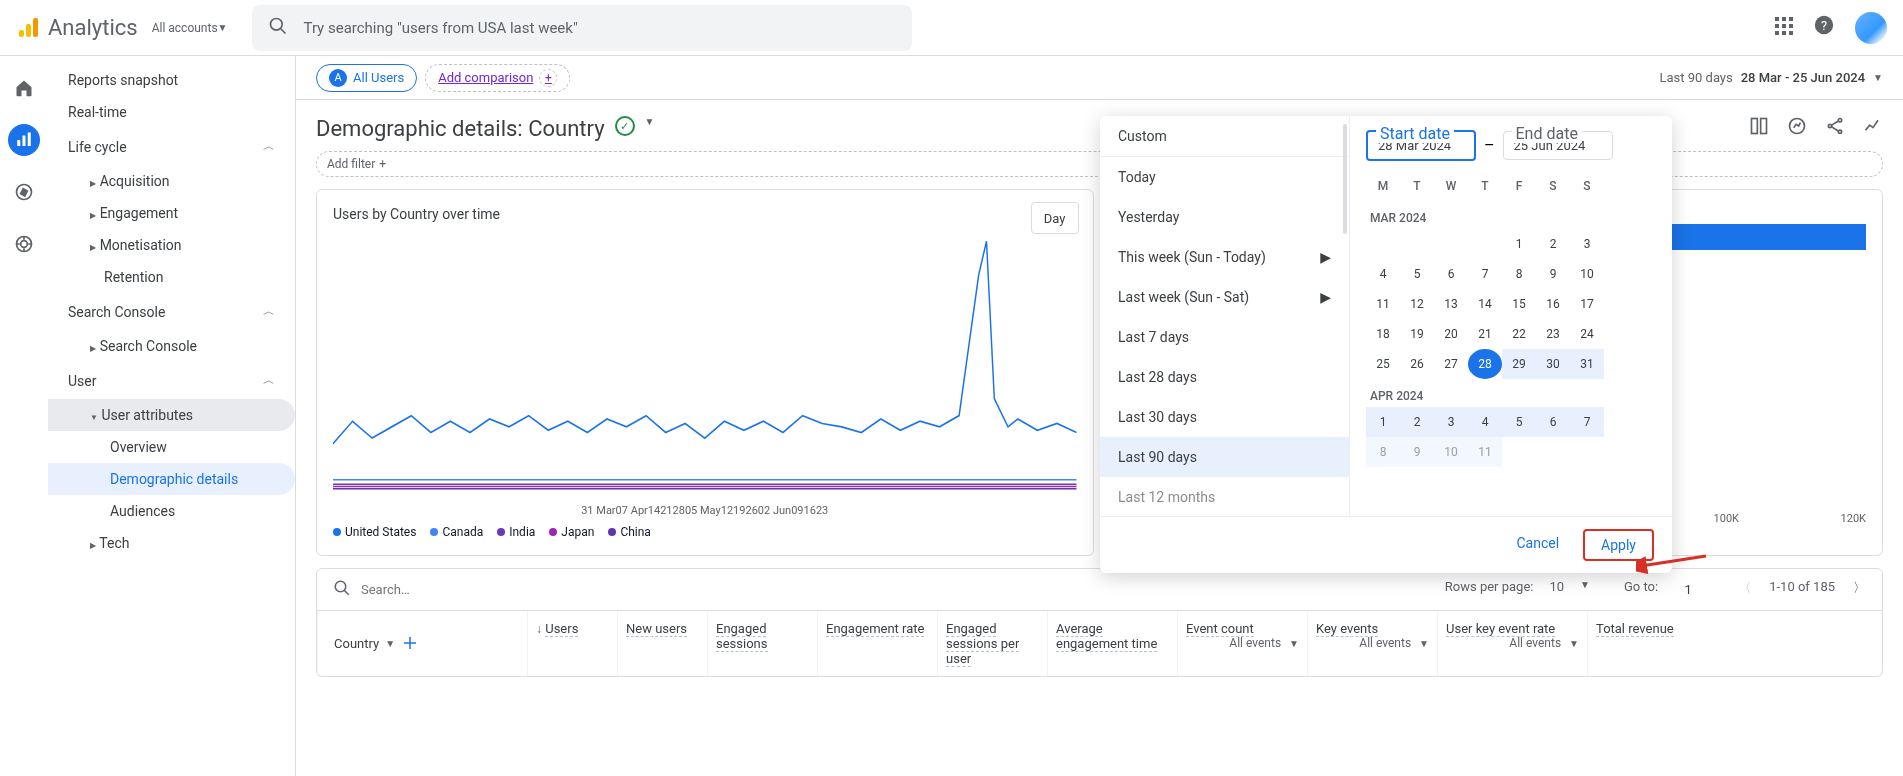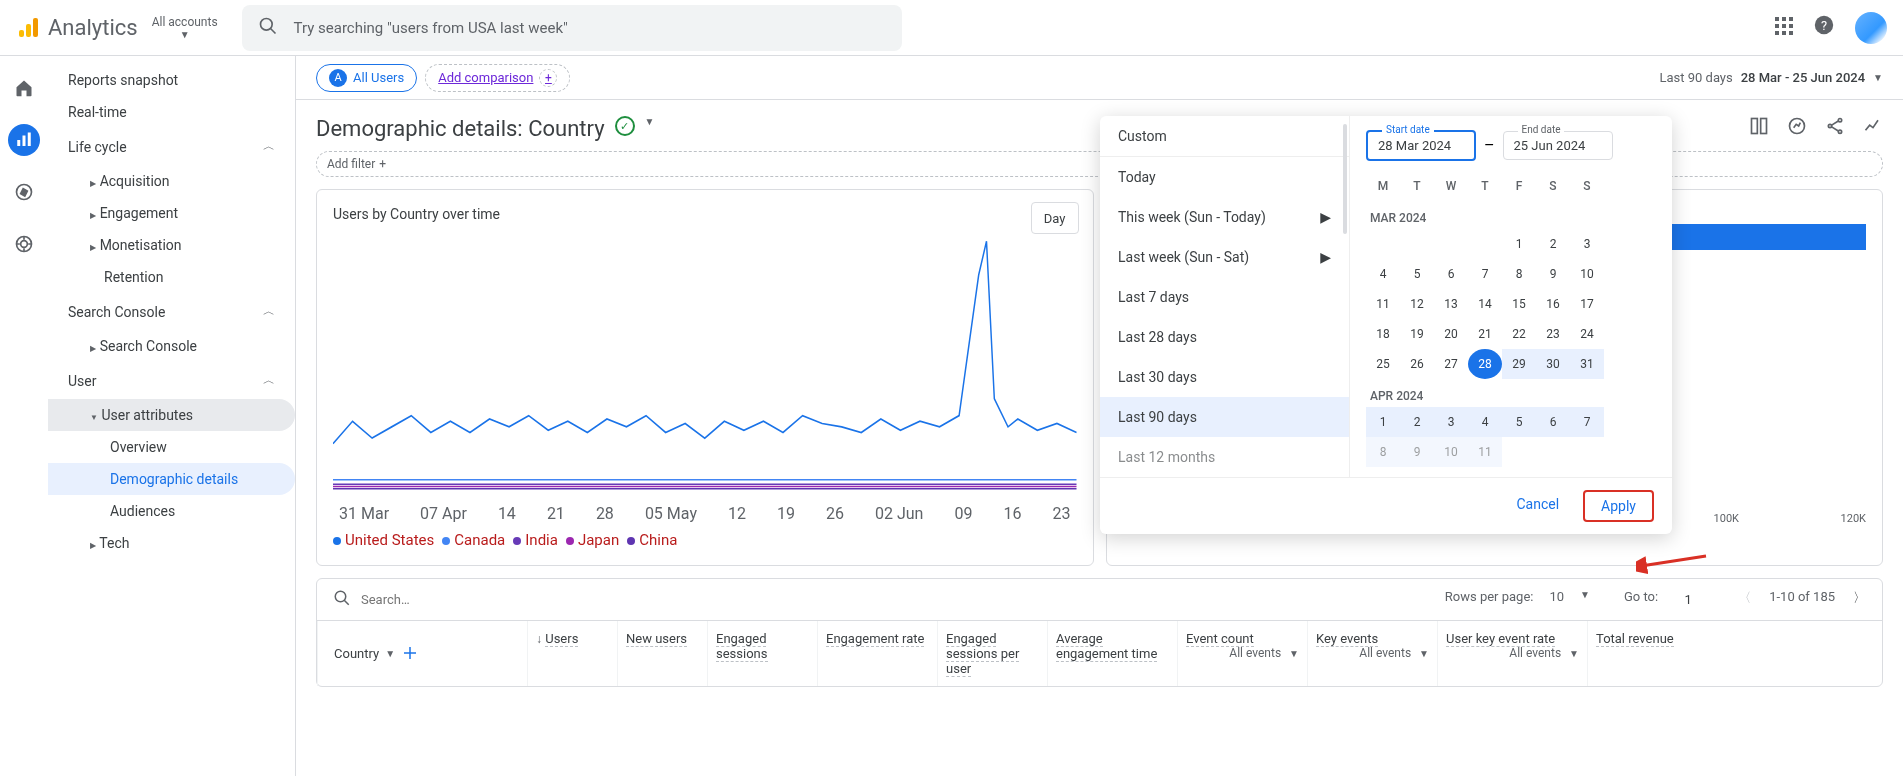--- a/index.html
+++ b/index.html
@@ -3,21 +3,21 @@
 <meta charset="utf-8">
 <style>
 * { margin: 0; padding: 0; box-sizing: border-box; font-family: 'Google Sans', Roboto, Arial, sans-serif; }
 body { background: #fff; width: 1903px; height: 776px; overflow: hidden; position: relative; }
 
 
 .header { height: 56px; border-bottom: 1px solid #dadce0; display: flex; align-items: center; padding: 0 16px; }
 .logo-box { display: flex; align-items: center; gap: 8px; min-width: 120px; }
 .logo-svg { width: 24px; height: 24px; }
 .product-name { font-size: 22px; color: #5f6368; }
-.accounts-box { display: flex; flex-direction: column; align-items: center; margin-left: 14px; margin-right: 24px; font-size: 12px; color: #5f6368; cursor: pointer; }
+.accounts-box { display: flex; align-items: center; margin-left: 14px; margin-right: 24px; font-size: 12px; color: #5f6368; cursor: pointer; }
 .accounts-caret { font-size: 10px; color: #5f6368; }
 .search-box { flex: 0 0 660px; height: 46px; background: #f1f3f4; border-radius: 8px; display: flex; align-items: center; padding: 0 16px; gap: 16px; }
 .search-placeholder { color: #5f6368; font-size: 15px; }
 .header-right { margin-left: auto; display: flex; align-items: center; gap: 20px; }
 .header-icon { color: #5f6368; font-size: 20px; cursor: pointer; }
 .avatar { width: 32px; height: 32px; border-radius: 50%; background: linear-gradient(135deg,#66b2ff,#3399ff 60%,#fff 90%); }
 
 
 .rail { position: absolute; left: 0; top: 56px; width: 48px; height: calc(100% - 56px); display: flex; flex-direction: column; align-items: center; padding-top: 16px; gap: 20px; }
 .rail-btn { width: 32px; height: 32px; border-radius: 50%; display: flex; align-items: center; justify-content: center; color: #5f6368; cursor: pointer; }
@@ -52,22 +52,22 @@
 .title-right span { cursor: pointer; font-size: 18px; }
 .filter-chip { margin: 6px 20px 12px; display: inline-flex; align-items: center; gap: 4px; height: 26px; padding: 0 10px; border: 1px dashed #bdc1c6; border-radius: 14px; font-size: 12px; color: #5f6368; cursor: pointer; }
 
 .cards { display: flex; gap: 0; padding: 0 20px; }
 .card { flex: 1; border: 1px solid #dadce0; border-radius: 6px; padding: 16px; position: relative; background: #fff; }
 .card-left { margin-right: 12px; }
 .card-title { font-size: 14px; color: #3c4043; margin-bottom: 8px; }
 .day-btn { position: absolute; top: 12px; right: 14px; height: 32px; padding: 0 12px; border: 1px solid #dadce0; border-radius: 4px; font-size: 13px; color: #3c4043; display: flex; align-items: center; cursor: pointer; }
 .chart-area { height: 270px; position: relative; }
 svg.chart { width: 100%; height: 100%; }
-.x-labels { display: flex; justify-content: space-between; font-size: 16px; color: #5f6368; padding: 4px 6px 0; }
-.legend { display: flex; gap: 8px; font-size: 15px; color: #b91c1c; padding-top: 8px; }
+.x-labels { display: flex; justify-content: center; font-size: 11px; color: #5f6368; padding: 4px 6px 0; }
+.legend { display: flex; gap: 14px; font-size: 12px; color: #0f172a; padding-top: 8px; }
 .ldot { width: 8px; height: 8px; border-radius: 50%; display: inline-block; margin-right: 4px; }
 
 .bar-chart { height: 300px; position: relative; padding-top: 10px; }
 .bar-row { height: 42px; display: flex; align-items: center; }
 .bar { height: 26px; background: #1a73e8; }
 .bar-xaxis { display: flex; justify-content: space-between; font-size: 11px; color: #5f6368; padding: 6px 0 0; }
 
 .table-wrap { margin: 12px 20px 0; border: 1px solid #dadce0; border-radius: 6px; }
 .table-toolbar { display: flex; padding: 10px 16px; gap: 10px; font-size: 13px; color: #5f6368; }
 .search-icon { color: #5f6368; }
@@ -85,21 +85,21 @@
 .popup-inner { display: flex; }
 .presets { width: 250px; border-right: 1px solid #eee; max-height: 400px; overflow: hidden; position: relative; }
 .preset-item { padding: 12px 18px; font-size: 14px; color: #3c4043; cursor: pointer; display: flex; justify-content: space-between; align-items: center; }
 .preset-item.selected { background: #e8f0fe; }
 .preset-divider { height: 1px; background: #eee; margin: 0; }
 .scroll-hint { position: absolute; right: 2px; top: 8px; width: 4px; height: 110px; background: #dadce0; border-radius: 2px; }
 .calendar-side { flex: 1; padding: 14px 16px 0; }
 .date-inputs { display: flex; align-items: center; gap: 8px; margin-bottom: 10px; }
 .date-field { border: 1px solid #dadce0; border-radius: 4px; padding: 6px 10px 6px; position: relative; font-size: 13px; color: #3c4043; min-width: 110px; }
 .date-field.active { border: 2px solid #1a73e8; }
-.date-label { position: absolute; top: -8px; left: 14px; background: #fff; font-size: 10px; color: #5f6368; padding: 0 4px; }
+.date-label { position: absolute; top: -8px; left: 8px; background: #fff; font-size: 16px; color: #5f6368; padding: 0 4px; }
 .date-field.active .date-label { color: #1a73e8; }
 .dow-row, .cal-row { display: flex; }
 .dow-cell, .cal-cell { width: 34px; height: 30px; display: flex; align-items: center; justify-content: center; font-size: 12px; color: #3c4043; }
 .dow-cell { color: #5f6368; font-weight: 500; }
 .month-label { font-size: 12px; font-weight: 500; color: #5f6368; padding: 10px 0 4px 4px; }
 .cal-cell.start { background: #1a73e8; color: #fff; border-radius: 50%; }
 .cal-cell.inrange { background: #e8f0fe; }
 .popup-actions { display: flex; justify-content: flex-end; gap: 14px; padding: 12px 18px; border-top: 1px solid #eee; }
 .btn-cancel { color: #1a73e8; font-size: 14px; cursor: pointer; padding: 6px 10px; }
 .btn-apply { color: #1a73e8; font-size: 14px; cursor: pointer; padding: 6px 16px; border: 2px solid #d93025; border-radius: 4px; }
@@ -390,20 +390,23 @@
     <div class="presets">
       <div class="scroll-hint"></div>
       <div class="preset-item">
           <span>Custom</span>
         </div>
       <div class="preset-divider"></div>
       <div class="preset-item">
           <span>Today</span>
         </div>
       <div class="preset-item">
+          <span>Yesterday</span>
+        </div>
+      <div class="preset-item">
           <span>This week (Sun - Today)</span>
           <span>▶</span>
         </div>
       <div class="preset-item">
           <span>Last week (Sun - Sat)</span>
           <span>▶</span>
         </div>
       <div class="preset-item">
           <span>Last 7 days</span>
         </div>

